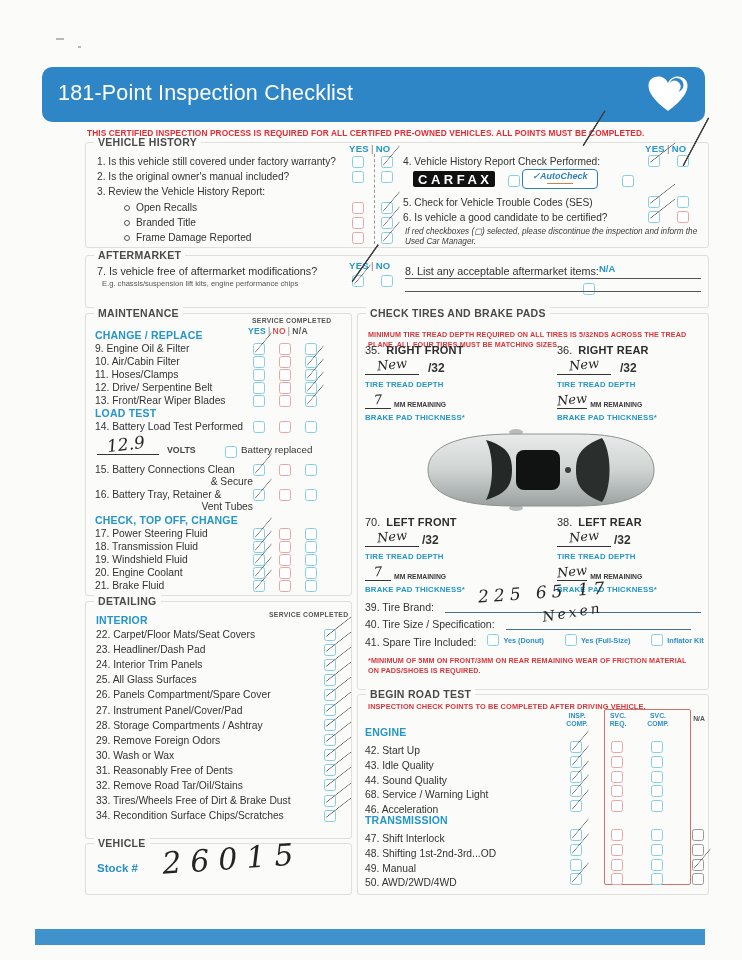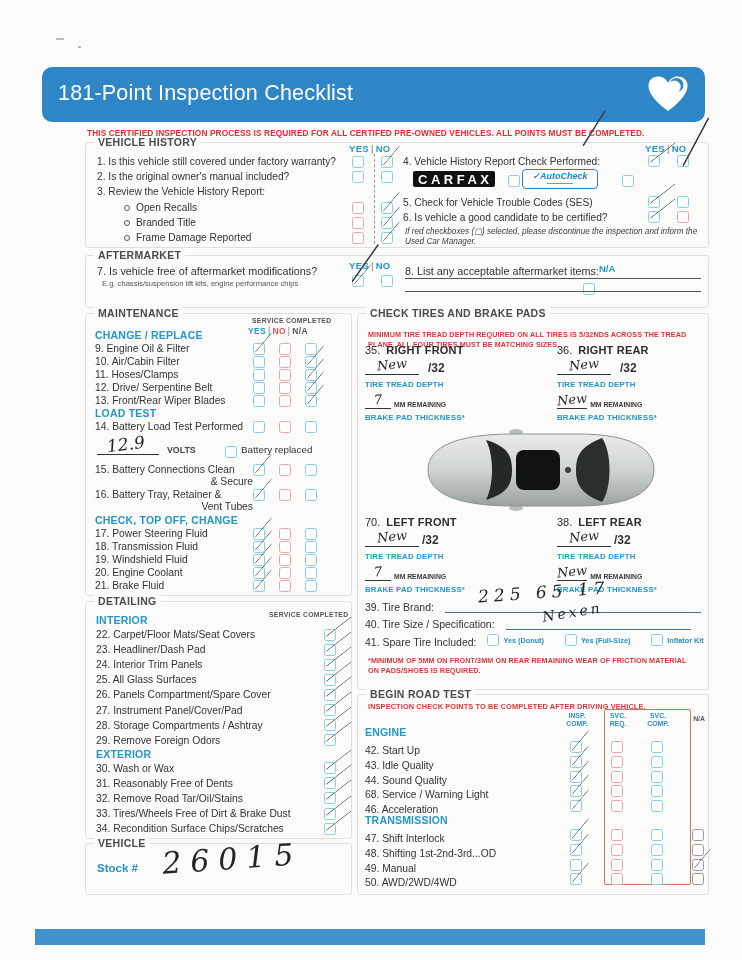--- a/index.html
+++ b/index.html
@@ -375,21 +375,20 @@
         <div class="drow chk-c">
           <span class="lab"><span>28.</span> <span>Storage Compartments / Ashtray</span></span>
           <span class="box box-c"></span>
         </div>
 
         <div class="drow chk-c">
           <span class="lab"><span>29.</span> <span>Remove Foreign Odors</span></span>
           <span class="box box-c"></span>
         </div>
       </div>
-    <div class="subhead">EXTERIOR</div>
     <div>
 
         <div class="drow chk-c">
           <span class="lab"><span>30.</span> <span>Wash or Wax</span></span>
           <span class="box box-c"></span>
         </div>
 
         <div class="drow chk-c">
           <span class="lab"><span>31.</span> <span>Reasonably Free of Dents</span></span>
           <span class="box box-c"></span>

